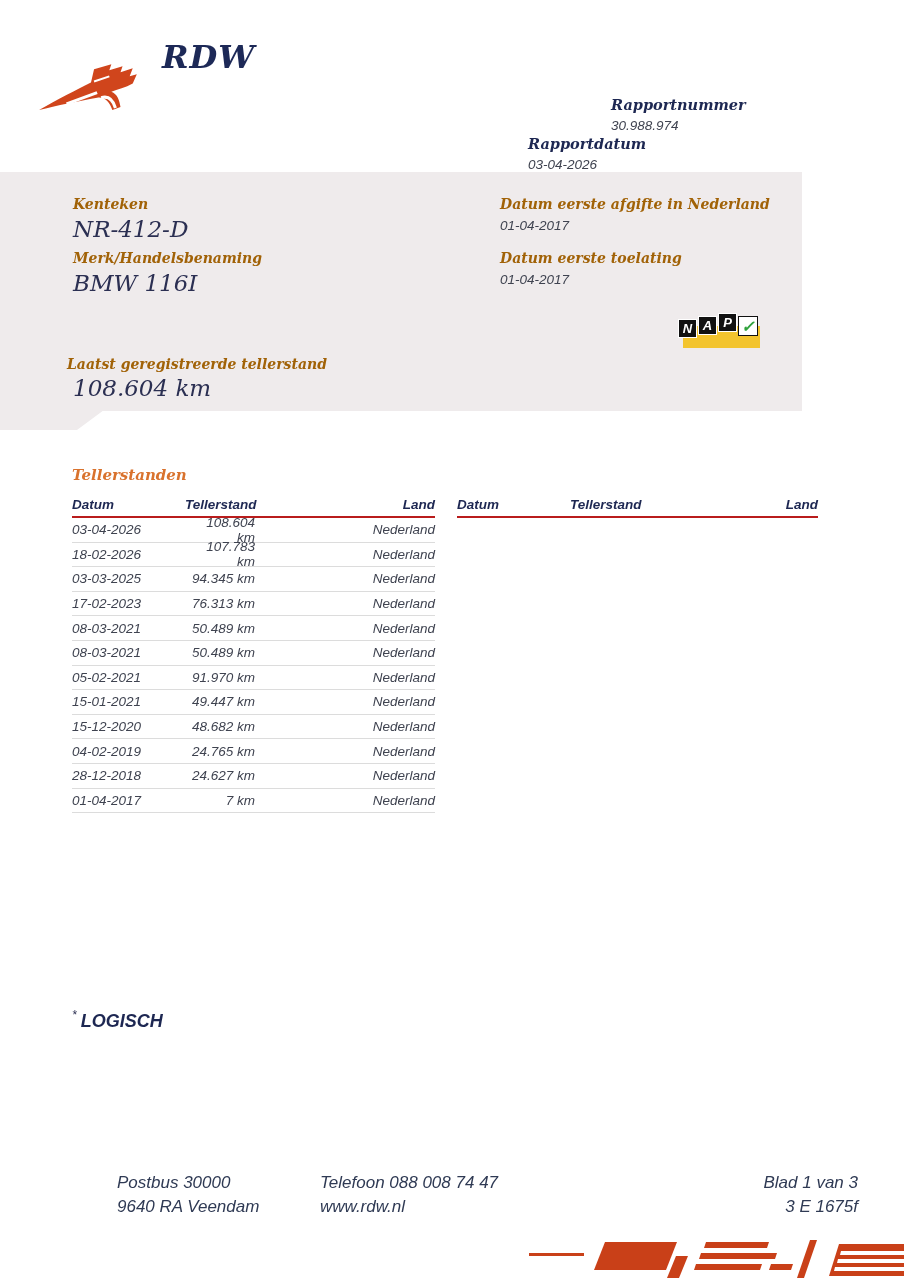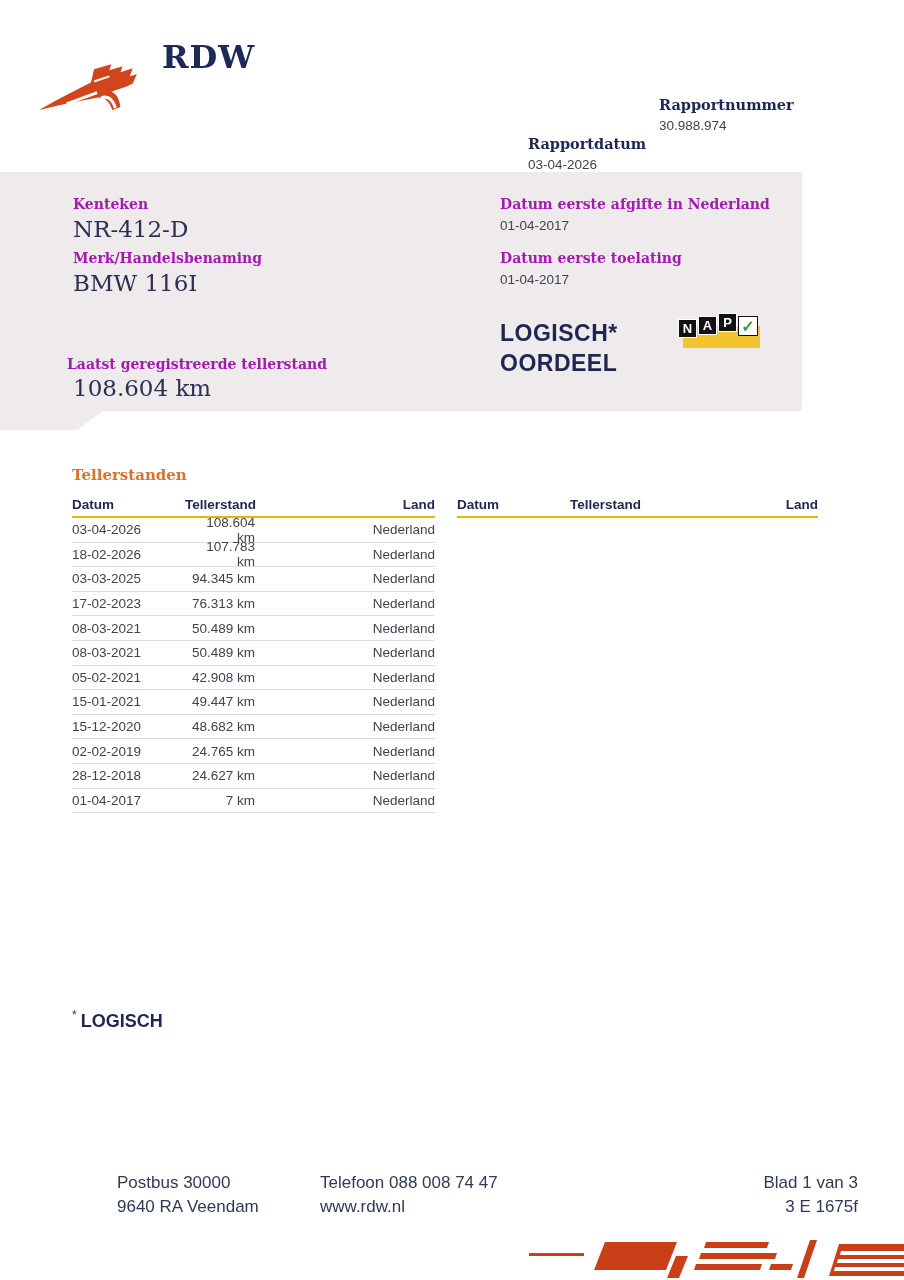--- a/index.html
+++ b/index.html
@@ -2,20 +2,21 @@
 <html><head>
 <meta charset="utf-8">
 <style>
   html,body{margin:0;padding:0;background:#ffffff;}
   .page{
     position:relative;
     width:904px;height:1280px;
     background:#ffffff;
     font-family:"Liberation Sans", sans-serif;
     overflow:hidden;
+    font-style:italic;
   }
   
   .logo-feather{position:absolute;left:38px;top:56px;width:107px;height:56px;}
   .logo-text{
     position:absolute;left:162px;top:38px;
     font-family:"DejaVu Serif", serif;font-weight:600;
     font-size:32px;color:#1d2957;letter-spacing:1px;
   }
   .report-title{
     position:absolute;left:500px;top:42px;
@@ -24,32 +25,32 @@
   }
   .meta-label{
     position:absolute;top:96px;
     font-family:"DejaVu Serif", serif;font-weight:700;
     font-size:14.5px;color:#1d2752;
   }
   .meta-value{
     position:absolute;top:118px;
     font-size:13.5px;color:#3f4350;
   }
-  .ml-1,.mv-1{left:528px;margin-top:39px;} .ml-2,.mv-2{left:611px;margin-left:48px;}
+  .ml-1,.mv-1{left:528px;margin-top:39px;} .ml-2,.mv-2{left:611px;}
 
   
   .panel{
     position:absolute;left:0;top:172px;width:802px;height:258px;
     background:#efebec;
     clip-path:polygon(0 0,100% 0,100% 92.6%,12.8% 92.6%,9.6% 100%,0 100%);
   }
   .field-label{
     position:absolute;
     font-family:"DejaVu Serif", serif;font-weight:700;
-    font-size:14px;color:#a21caf;
+    font-size:14px;color:#a16207;
   }
   .field-value-big{
     position:absolute;
     font-family:"DejaVu Serif", serif;
     font-size:23px;color:#2b2f52;
   }
   .field-value-sm{
     position:absolute;
     font-size:13.5px;color:#3f4350;
   }
@@ -79,21 +80,21 @@
   .section-title{
     position:absolute;left:72px;top:466px;
     font-family:"DejaVu Serif", serif;font-weight:700;
     font-size:15px;color:#d9722d;
   }
   .mtable{position:absolute;top:487px;}
   .t-left{left:72px;width:363px;} .t-right{left:457px;width:361px;}
   .thead{
     display:flex;align-items:flex-end;
     font-weight:700;font-size:13.5px;color:#1d2752;
-    padding-bottom:4px;border-bottom:2px solid #eab308;
+    padding-bottom:4px;border-bottom:2px solid #b91c1c;
   }
   .h-datum{width:113px;} .h-tell{flex:1;text-align:left;} .h-land{text-align:right;margin-top:10px;}
   .trow{
     display:flex;align-items:center;height:23.6px;
     font-size:13.5px;color:#3f4350;
     border-bottom:1px solid #dcdcdc;
   }
   .c-datum{width:113px;} .c-tell{width:70px;text-align:right;} .c-land{flex:1;text-align:right;}
 
   
@@ -141,24 +142,20 @@
     <div class="field-label" style="left:73px;top:78px;">Merk/Handelsbenaming</div>
     <div class="field-value-big" style="left:73px;top:98px;">BMW 116I</div>
     <div class="field-label" style="left:67px;top:184px;">Laatst geregistreerde tellerstand</div>
     <div class="field-value-big" style="left:73px;top:203px;">108.604 km</div>
 
     <div class="field-label" style="left:500px;top:24px;">Datum eerste afgifte in Nederland</div>
     <div class="field-value-sm" style="left:500px;top:46px;">01-04-2017</div>
     <div class="field-label" style="left:500px;top:78px;">Datum eerste toelating</div>
     <div class="field-value-sm" style="left:500px;top:100px;">01-04-2017</div>
 
-    <div class="verdict">
-      <div>LOGISCH*</div>
-      <div>OORDEEL</div>
-    </div>
 
     <div class="nap">
       <div class="nap-yellow"></div>
       <div class="nap-sq nap-n">N</div>
       <div class="nap-sq nap-a">A</div>
       <div class="nap-sq nap-p">P</div>
       <div class="nap-check">✓</div>
     </div>
   </div>
 
@@ -196,35 +193,35 @@
           <span class="c-tell">50.489 km</span>
           <span class="c-land">Nederland</span>
         </div>
         <div class="trow">
           <span class="c-datum">08-03-2021</span>
           <span class="c-tell">50.489 km</span>
           <span class="c-land">Nederland</span>
         </div>
         <div class="trow">
           <span class="c-datum">05-02-2021</span>
-          <span class="c-tell">42.908 km</span>
+          <span class="c-tell">91.970 km</span>
           <span class="c-land">Nederland</span>
         </div>
         <div class="trow">
           <span class="c-datum">15-01-2021</span>
           <span class="c-tell">49.447 km</span>
           <span class="c-land">Nederland</span>
         </div>
         <div class="trow">
           <span class="c-datum">15-12-2020</span>
           <span class="c-tell">48.682 km</span>
           <span class="c-land">Nederland</span>
         </div>
         <div class="trow">
-          <span class="c-datum">02-02-2019</span>
+          <span class="c-datum">04-02-2019</span>
           <span class="c-tell">24.765 km</span>
           <span class="c-land">Nederland</span>
         </div>
         <div class="trow">
           <span class="c-datum">28-12-2018</span>
           <span class="c-tell">24.627 km</span>
           <span class="c-land">Nederland</span>
         </div>
         <div class="trow">
           <span class="c-datum">01-04-2017</span>

